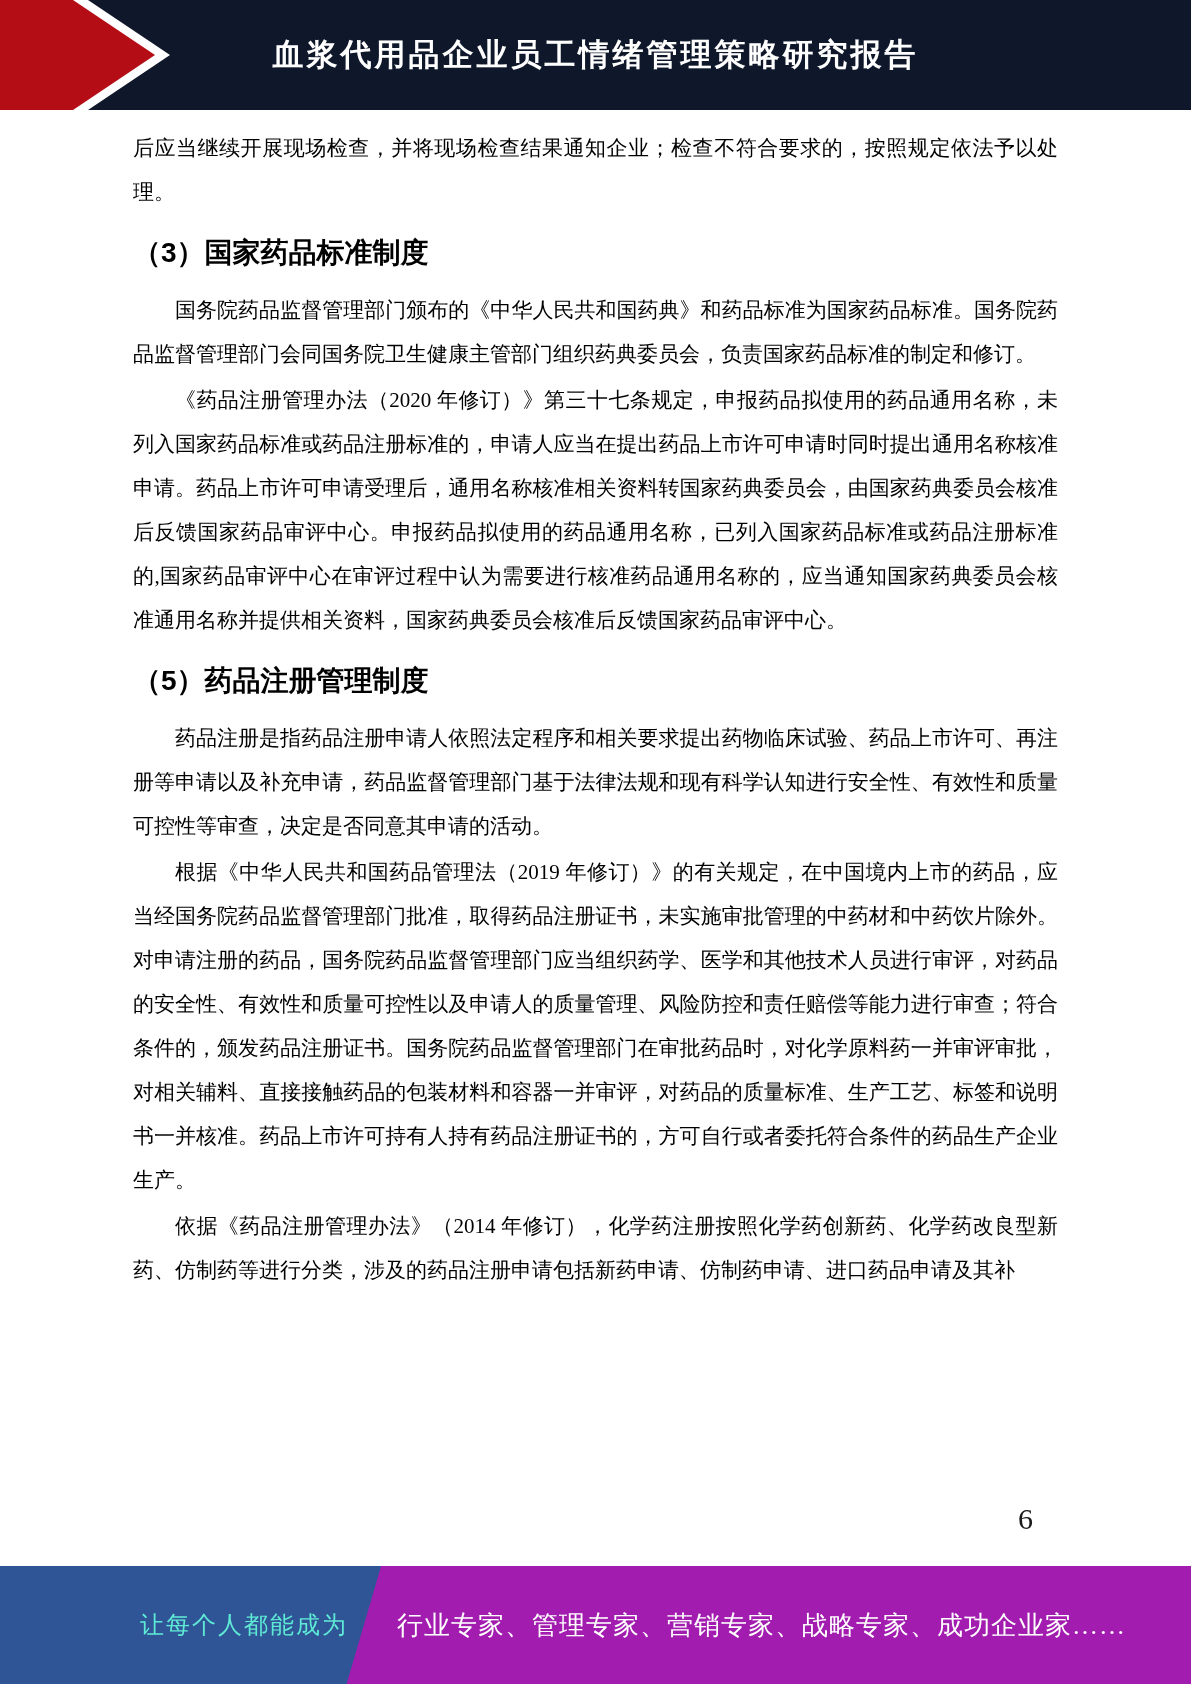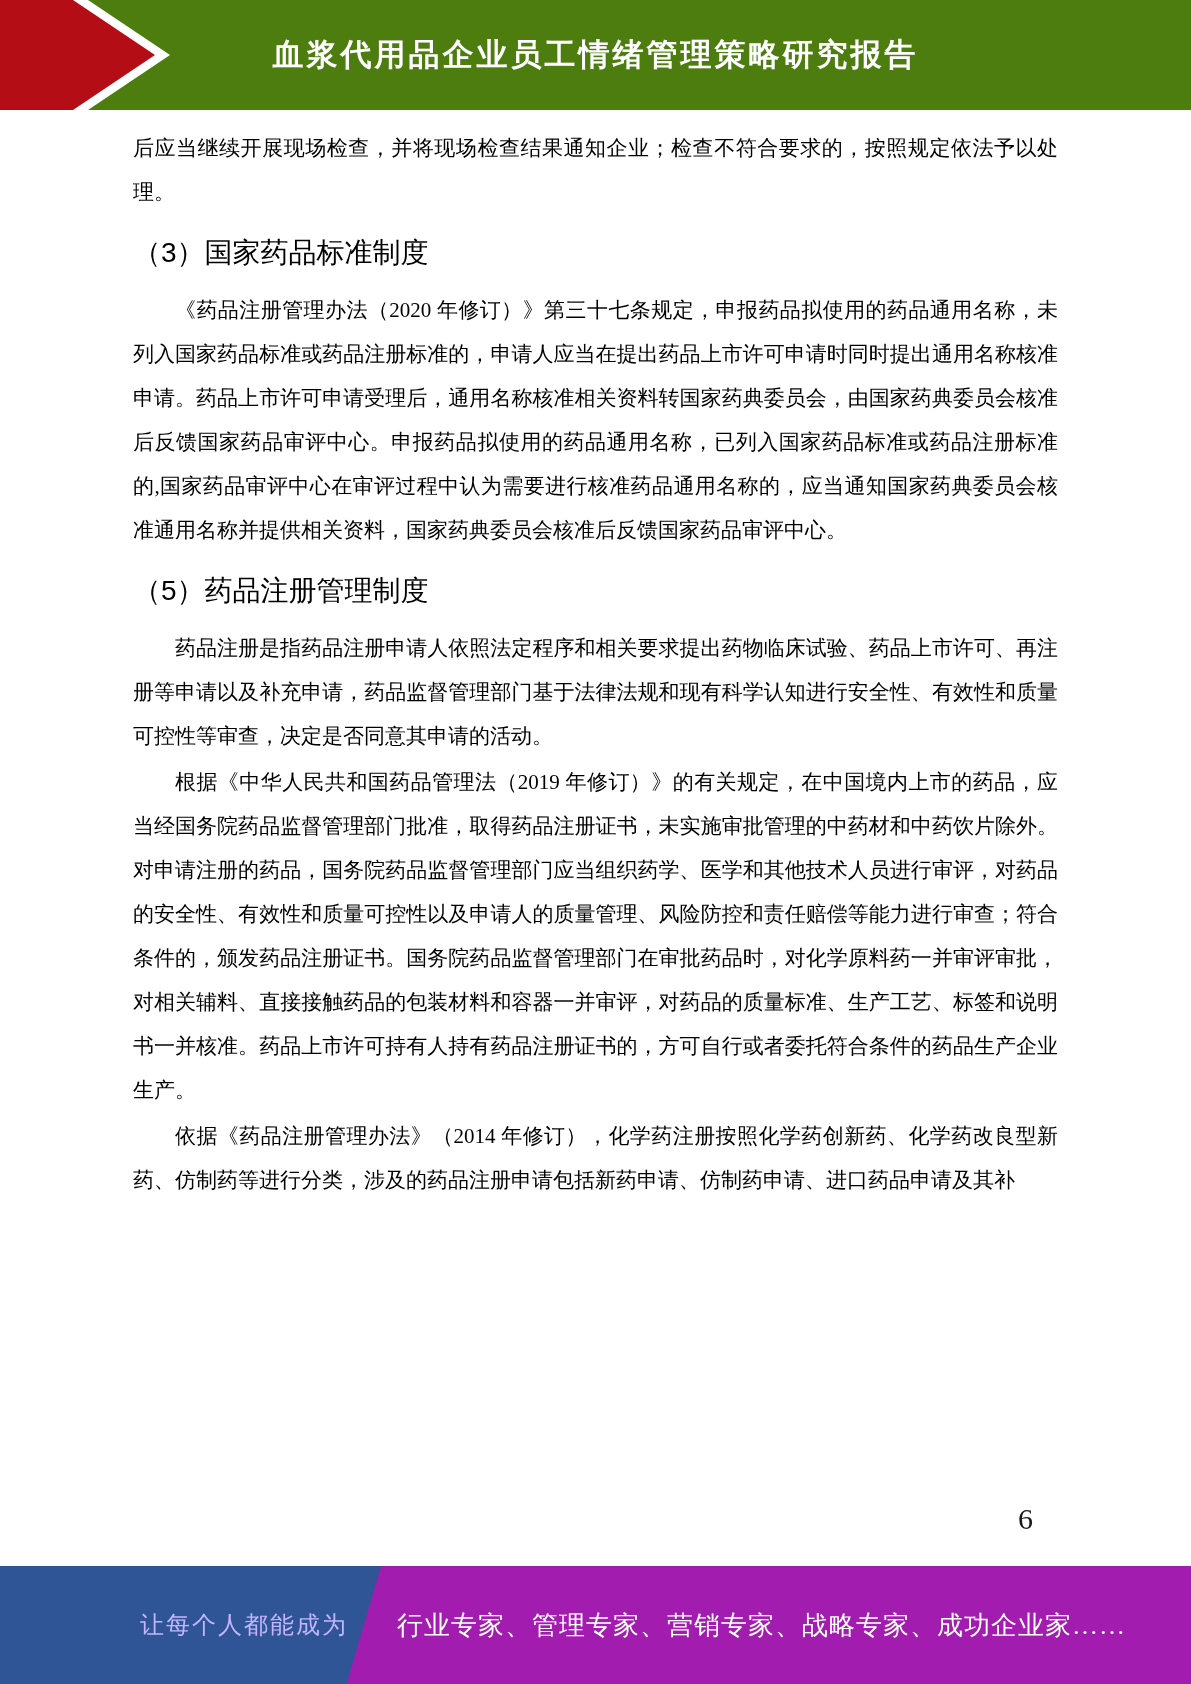--- a/index.html
+++ b/index.html
@@ -20,63 +20,64 @@
   }
   
   .doc-main{
     position:absolute;top:110px;left:133px;width:925px;height:1450px;
     overflow:hidden;font-size:21px;line-height:44px;text-align:justify;
     padding-top:16px;
   }
   .doc-main p{margin:0 0 2px 0;text-indent:2em;}
   .doc-main p.no-indent{text-indent:0;}
   .doc-main h2{
-    font-family:"Liberation Sans",sans-serif;font-size:28px;font-weight:normal;
+    font-family:"Liberation Sans",sans-serif;font-size:28px;font-weight:bold;
     line-height:38px;margin:20px 0 16px 0;text-indent:0;color:#000;
   }
   
   .page-number{
     position:absolute;top:1502px;left:1018px;font-size:30px;color:#1a1a1a;
     font-family:"Liberation Serif",serif;
   }
   
   .page-footer{position:absolute;left:0;bottom:0;width:1191px;height:118px;}
   .footer-red-band{
     position:absolute;left:0;top:0;width:100%;height:100%;
     background:#EC1B2D;
   }
   .footer-blue-band{
     position:absolute;left:0;top:0;width:100%;height:100%;
     background:#2F5597;
     clip-path:polygon(0 0, 32% 0, 29.1% 100%, 0 100%);
   }
   .footer-left-text{
     position:absolute;left:0;top:50%;transform:translateY(-50%);
-    width:348px;text-align:right;color:#c4b5fd;font-size:24px;letter-spacing:2px;
+    width:348px;text-align:right;color:#5eead4;font-size:24px;letter-spacing:2px;
   }
   .footer-right-text{
     position:absolute;left:397px;top:50%;transform:translateY(-50%);
     color:#fff;font-size:26px;letter-spacing:1px;white-space:nowrap;
   }
 </style>
 </head>
 <body>
 
-<div class="page-header" style="background: #4d7c0f;">
+<div class="page-header" style="background: #0f172a;">
   <svg class="header-arrow" width="270" height="110" viewBox="0 0 270 110">
     <polygon points="0,0 88,0 170,55 88,110 0,110" fill="#ffffff"></polygon>
     <polygon points="0,0 73,0 155,55 73,110 0,110" fill="#B50D15"></polygon>
   </svg>
   <div class="report-title">血浆代用品企业员工情绪管理策略研究报告</div>
 </div>
 
 <div class="doc-main">
   <p class="no-indent">后应当继续开展现场检查，并将现场检查结果通知企业；检查不符合要求的，按照规定依法予以处理。</p>
 
   <h2>（3）国家药品标准制度</h2>
+  <p>国务院药品监督管理部门颁布的《中华人民共和国药典》和药品标准为国家药品标准。国务院药品监督管理部门会同国务院卫生健康主管部门组织药典委员会，负责国家药品标准的制定和修订。</p>
   <p>《药品注册管理办法（2020 年修订）》第三十七条规定，申报药品拟使用的药品通用名称，未列入国家药品标准或药品注册标准的，申请人应当在提出药品上市许可申请时同时提出通用名称核准申请。药品上市许可申请受理后，通用名称核准相关资料转国家药典委员会，由国家药典委员会核准后反馈国家药品审评中心。申报药品拟使用的药品通用名称，已列入国家药品标准或药品注册标准的,国家药品审评中心在审评过程中认为需要进行核准药品通用名称的，应当通知国家药典委员会核准通用名称并提供相关资料，国家药典委员会核准后反馈国家药品审评中心。</p>
 
   <h2>（5）药品注册管理制度</h2>
   <p>药品注册是指药品注册申请人依照法定程序和相关要求提出药物临床试验、药品上市许可、再注册等申请以及补充申请，药品监督管理部门基于法律法规和现有科学认知进行安全性、有效性和质量可控性等审查，决定是否同意其申请的活动。</p>
   <p>根据《中华人民共和国药品管理法（2019 年修订）》的有关规定，在中国境内上市的药品，应当经国务院药品监督管理部门批准，取得药品注册证书，未实施审批管理的中药材和中药饮片除外。对申请注册的药品，国务院药品监督管理部门应当组织药学、医学和其他技术人员进行审评，对药品的安全性、有效性和质量可控性以及申请人的质量管理、风险防控和责任赔偿等能力进行审查；符合条件的，颁发药品注册证书。国务院药品监督管理部门在审批药品时，对化学原料药一并审评审批，对相关辅料、直接接触药品的包装材料和容器一并审评，对药品的质量标准、生产工艺、标签和说明书一并核准。药品上市许可持有人持有药品注册证书的，方可自行或者委托符合条件的药品生产企业生产。</p>
   <p>依据《药品注册管理办法》（2014 年修订），化学药注册按照化学药创新药、化学药改良型新药、仿制药等进行分类，涉及的药品注册申请包括新药申请、仿制药申请、进口药品申请及其补</p>
 </div>
 
 <div class="page-number">6</div>
 

